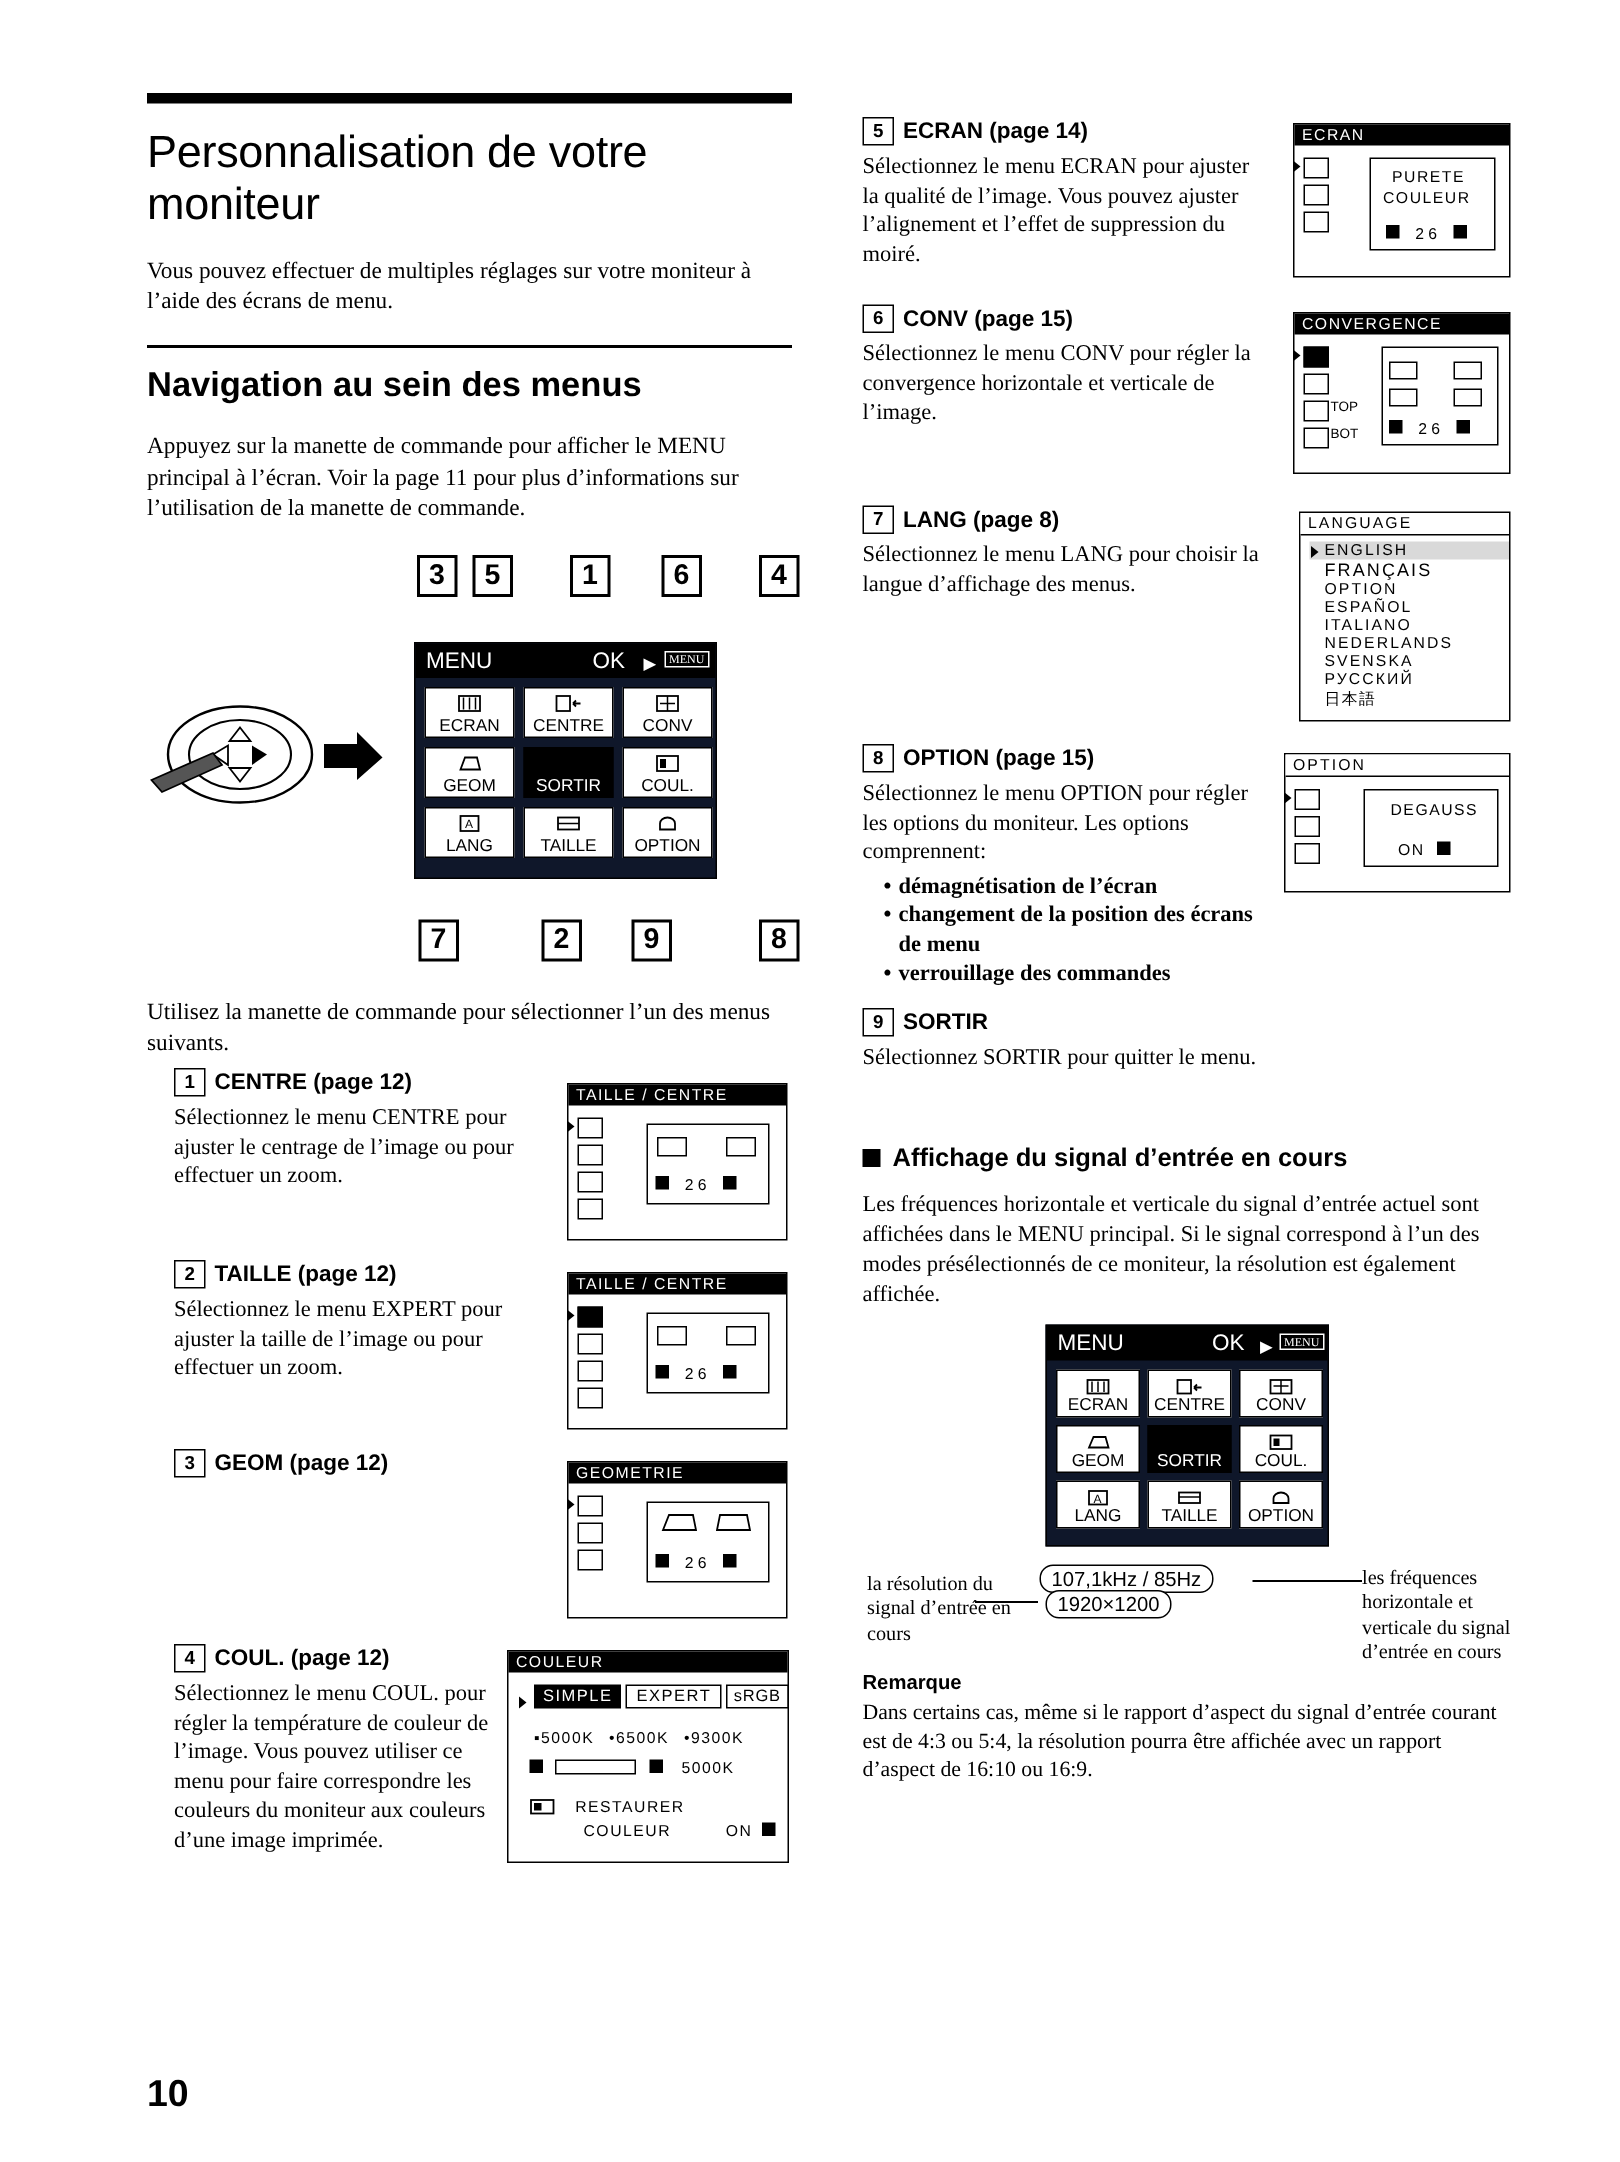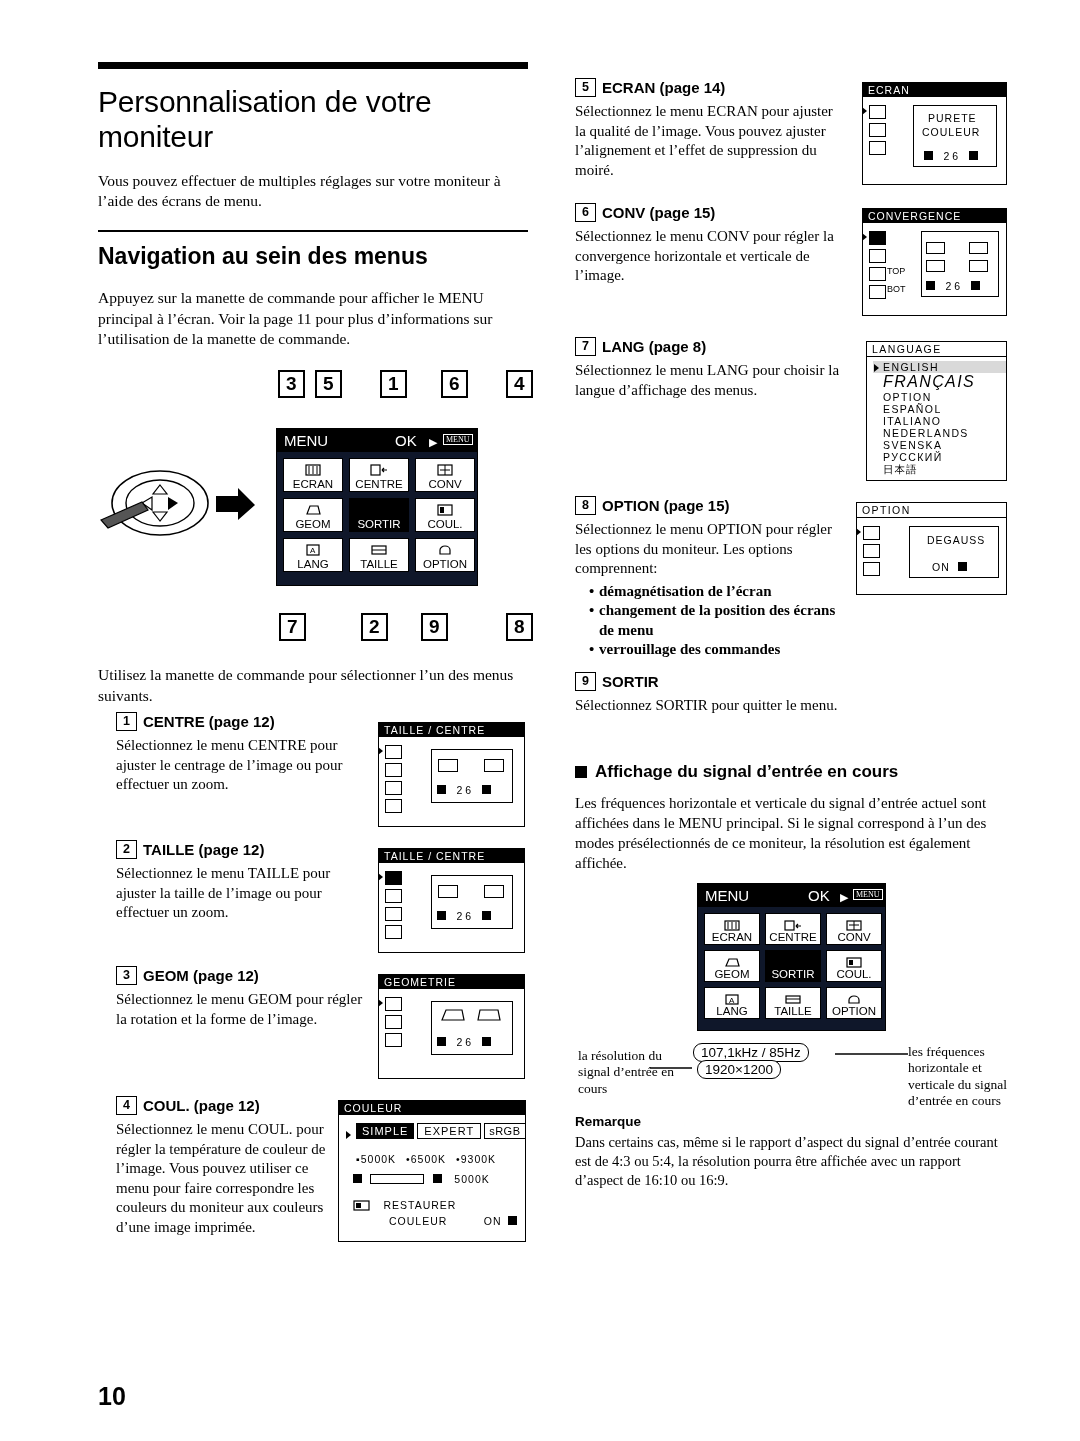--- a/index.html
+++ b/index.html
@@ -254,21 +254,21 @@
         </div>
       </div>
     </div>
   </div>
 
   <div style="position:absolute;left:116px;top:840px;width:250px;">
     <div class="step-head">
       <span class="numbox">2</span>
       <span>TAILLE (page 12)</span>
     </div>
-    <p class="step-body">Sélectionnez le menu TAILLE pour ajuster la taille de l’image ou pour effectuer un zoom.</p>
+    <p class="step-body">Sélectionnez le menu EXPERT pour ajuster la taille de l’image ou pour effectuer un zoom.</p>
   </div>
   <div class="osd" style="position:absolute;left:378px;top:848px;width:145px;height:103px;">
     <div class="osd-title">TAILLE / CENTRE</div>
     <div class="osd-body" style="height:80px;">
       <div class="leftcol">
         <div style="position:relative;">
             <span class="caret" style="top:2px;"></span>
             <span class="ico" style="background:#000;"></span>
           </div>
         <span class="ico"></span>
@@ -287,21 +287,20 @@
         </div>
       </div>
     </div>
   </div>
 
   <div style="position:absolute;left:116px;top:966px;width:250px;">
     <div class="step-head">
       <span class="numbox">3</span>
       <span>GEOM (page 12)</span>
     </div>
-    <p class="step-body">Sélectionnez le menu GEOM pour régler la rotation et la forme de l’image.</p>
   </div>
   <div class="osd" style="position:absolute;left:378px;top:974px;width:145px;height:103px;">
     <div class="osd-title">GEOMETRIE</div>
     <div class="osd-body" style="height:80px;">
       <div class="leftcol">
         <div style="position:relative;">
             <span class="caret" style="top:2px;"></span>
             <span class="ico"></span>
           </div>
         <span class="ico"></span>
@@ -445,21 +444,21 @@
     </div>
     <p class="step-body">Sélectionnez le menu LANG pour choisir la langue d’affichage des menus.</p>
   </div>
   <div class="osd" style="position:absolute;left:866px;top:341px;width:139px;height:138px;">
     <div class="osd-title" style="background:#fff;color:#000;border-bottom:1.4px solid #000;letter-spacing:1.4px;">LANGUAGE</div>
     <div class="osd-body" style="padding:4px 0 0 6px;">
       <div style="position:relative;background:#d9d9d9;font-size:10.5px;letter-spacing:1.4px;padding-left:10px;">
         <span class="caret" style="left:1px;top:3px;"></span>
         <span>ENGLISH</span>
       </div>
-      <div style="font-size:16px;letter-spacing:1.4px;padding-left:10px;font-style:italic;">FRANÇAIS</div>
+      <div style="font-size:12px;letter-spacing:1.4px;padding-left:10px;">FRANÇAIS</div>
       <div style="font-size:10.5px;letter-spacing:1.4px;padding-left:10px;">OPTION</div>
       <div style="font-size:10.5px;letter-spacing:1.4px;padding-left:10px;">ESPAÑOL</div>
       <div style="font-size:10.5px;letter-spacing:1.4px;padding-left:10px;">ITALIANO</div>
       <div style="font-size:10.5px;letter-spacing:1.4px;padding-left:10px;">NEDERLANDS</div>
       <div style="font-size:10.5px;letter-spacing:1.4px;padding-left:10px;">SVENSKA</div>
       <div style="font-size:10.5px;letter-spacing:1.4px;padding-left:10px;">РУССКИЙ</div>
       <div style="font-size:10.5px;letter-spacing:1px;padding-left:10px;">日本語</div>
     </div>
   </div>
 

